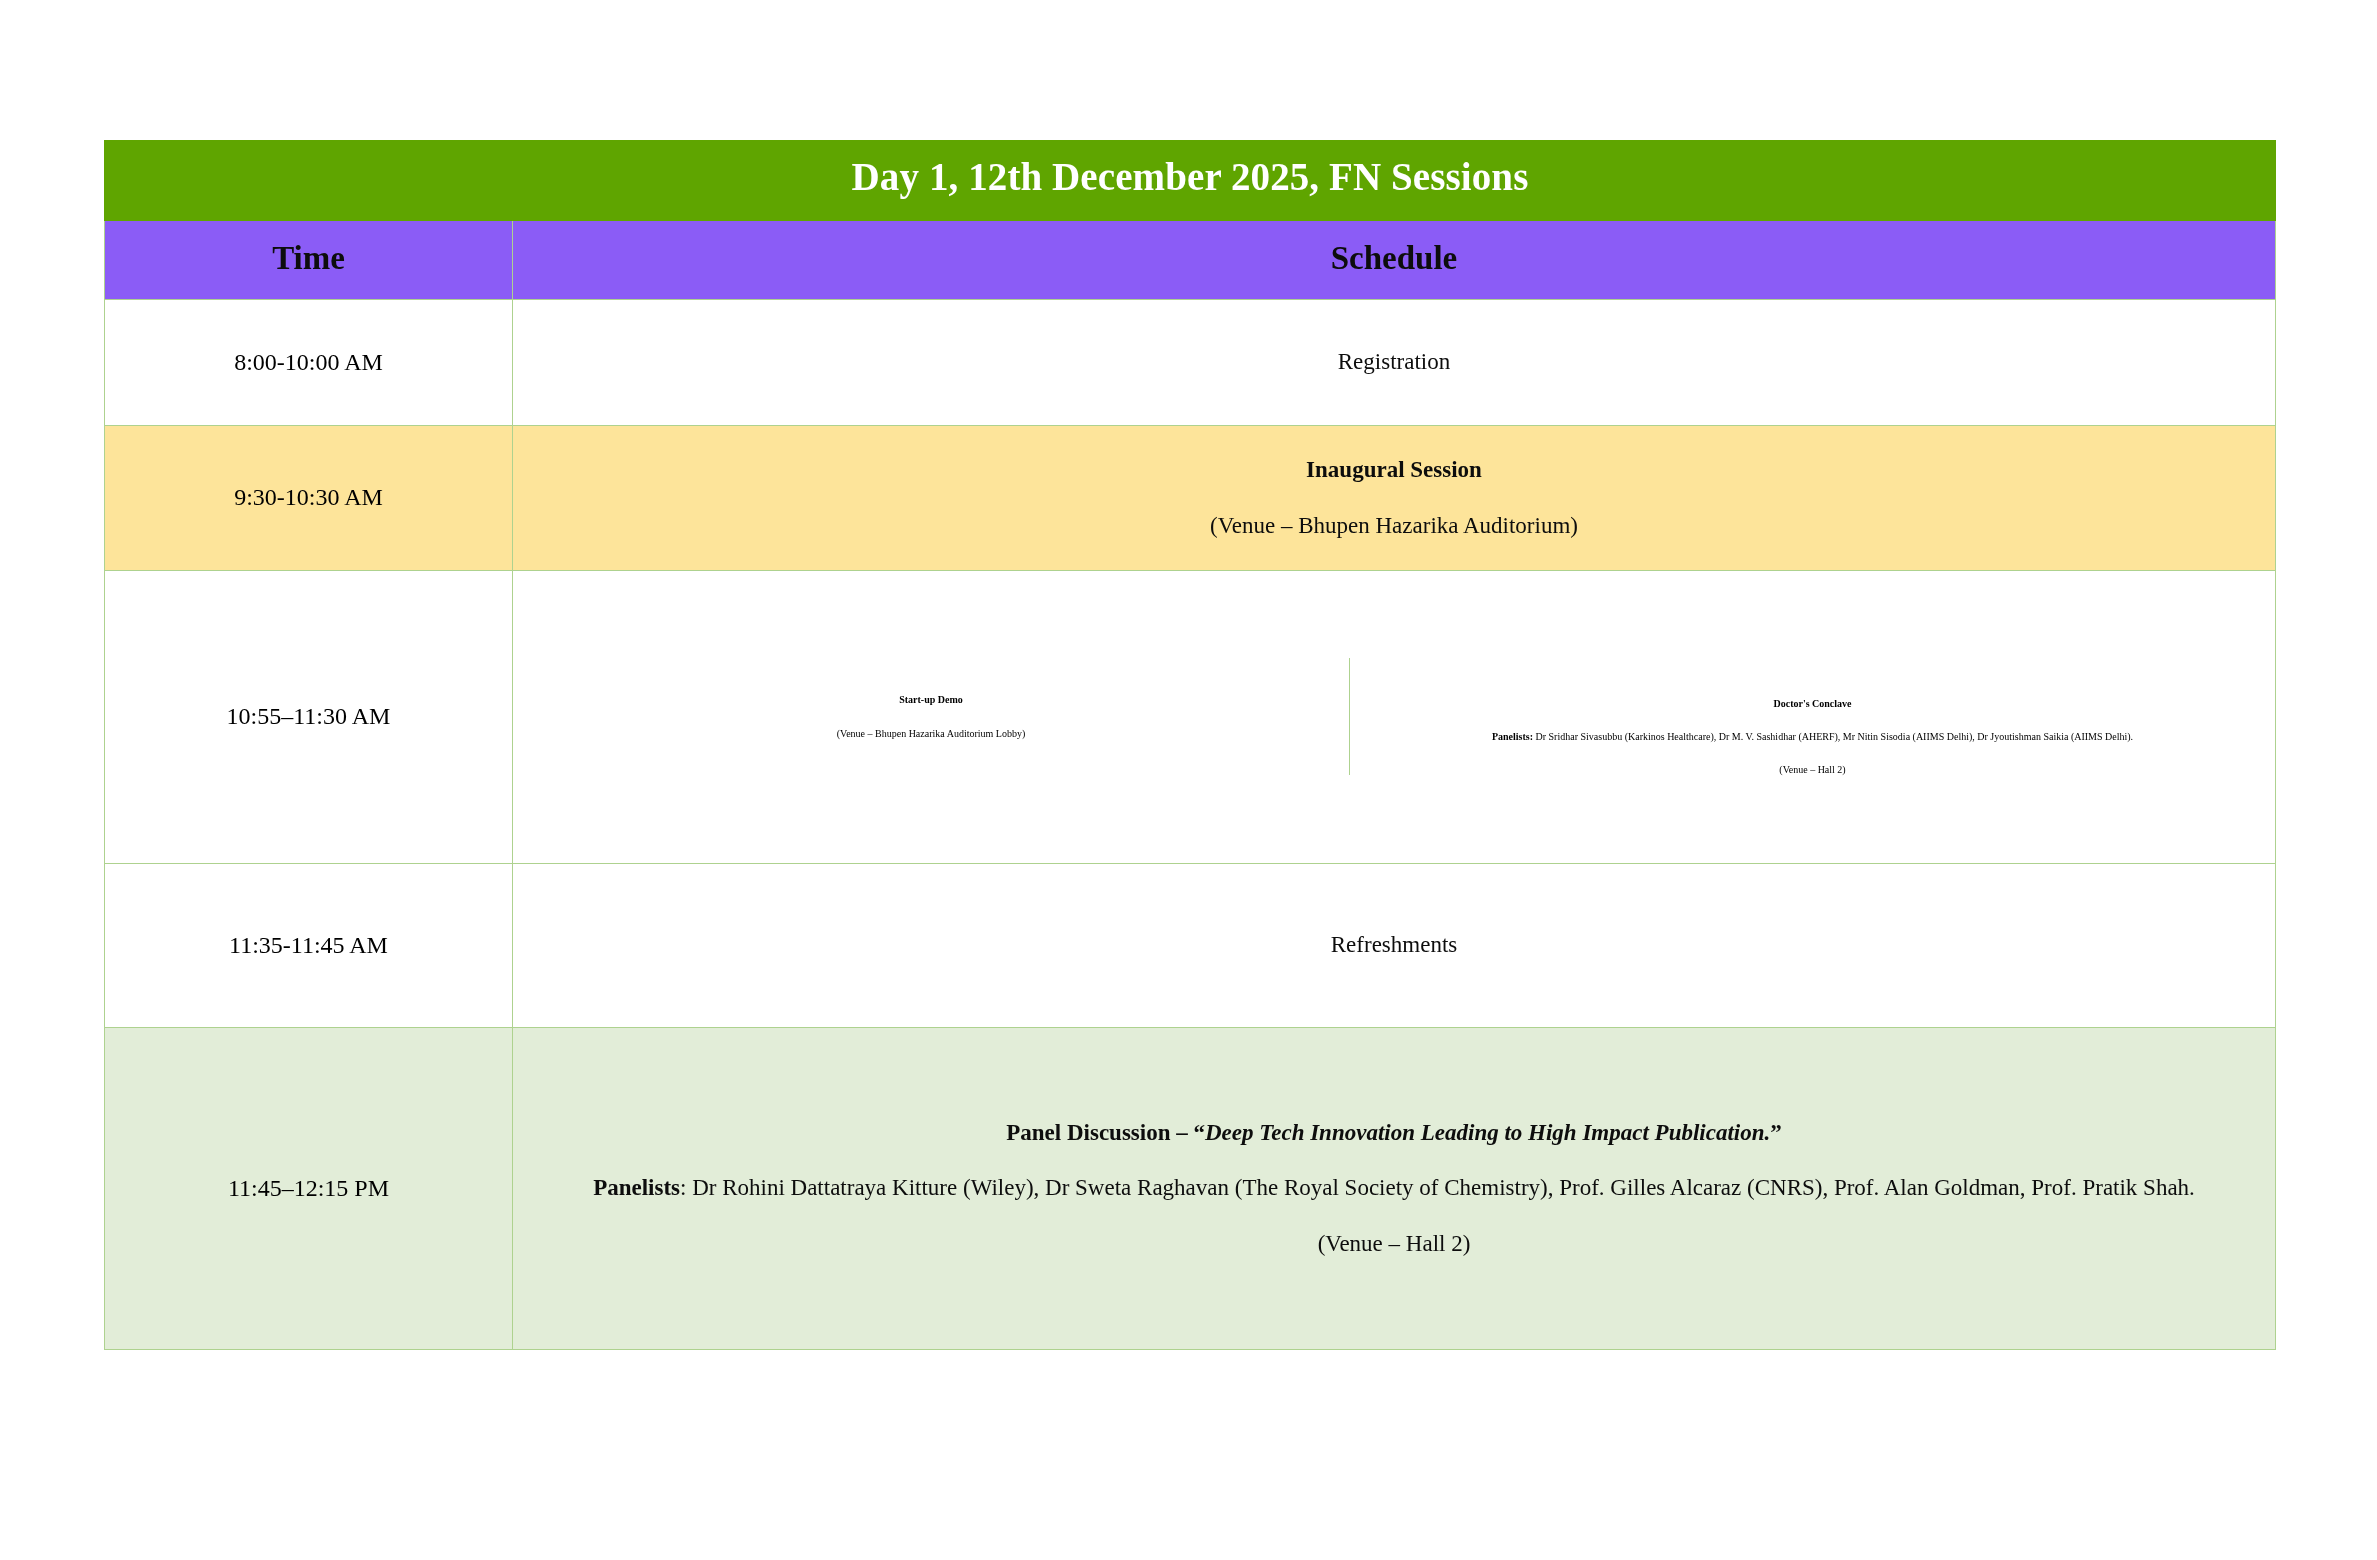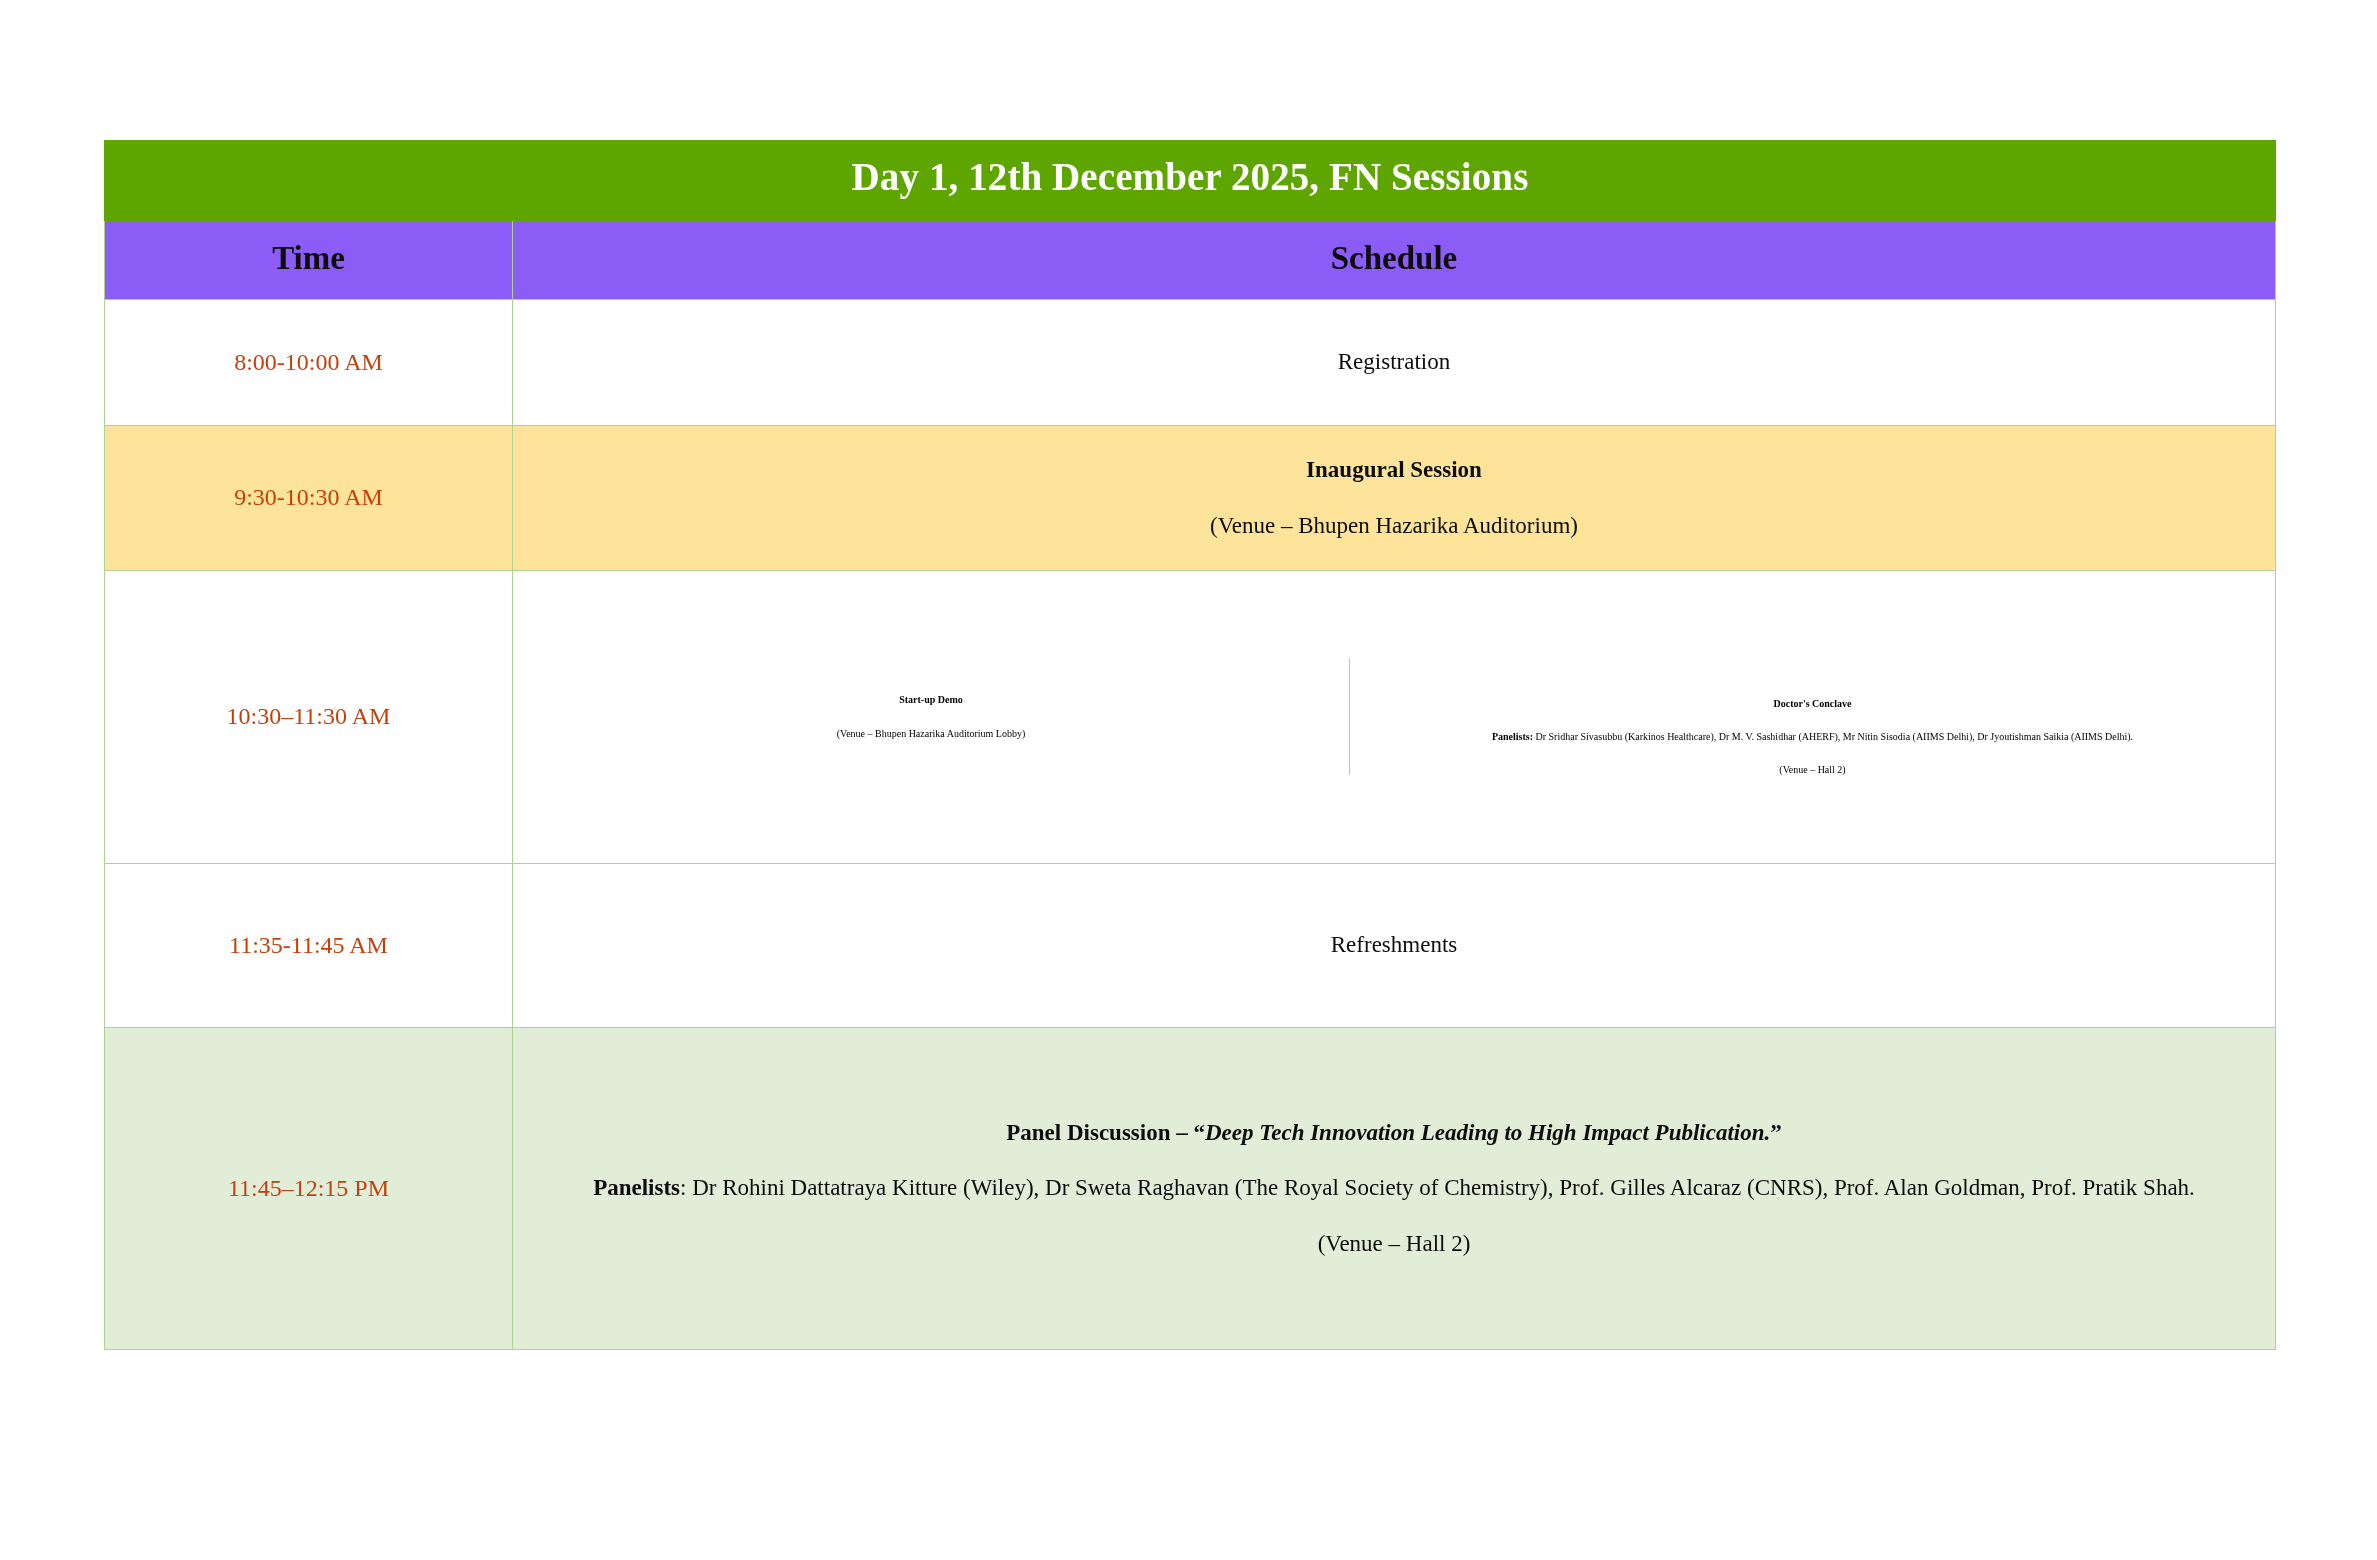--- a/index.html
+++ b/index.html
@@ -56,21 +56,21 @@
     font-size: 33px;
     font-weight: bold;
     color: #0d0d0d;
     line-height: 1.1;
   }
   
   .col-time { width: 408px; }
   .time-cell {
     text-align: center;
     font-size: 24px;
-    color: #c2410c;
+    color: #000000;
     padding: 11.3px 7.5px;
     line-height: 1.3;
     font-family: Liberation Serif, serif;
   }
   .sched-cell {
     text-align: center;
     font-size: 23px;
     color: #0d0d0d;
     padding: 16.4px 21.4px;
     line-height: 1.45;
@@ -153,21 +153,21 @@
 
       <tr class="row-yellow tall-r5">
         <td class="time-cell">9:30-10:30 AM</td>
         <td class="sched-cell">
           <p class="b">Inaugural Session</p>
           <p>(Venue – Bhupen Hazarika Auditorium)</p>
         </td>
       </tr>
 
       <tr class="row-white tall-r3">
-        <td class="time-cell">10:30–11:30 AM</td>
+        <td class="time-cell">10:55–11:30 AM</td>
         <td style="padding:0;">
           <table class="sub-table">
             <tbody>
               <tr>
                 <td class="sub-left">
                   <p class="b">Start-up Demo</p>
                   <p>(Venue – Bhupen Hazarika Auditorium Lobby)</p>
                 </td>
                 <td class="sub-right">
                   <p class="b lead">Doctor's Conclave</p>

